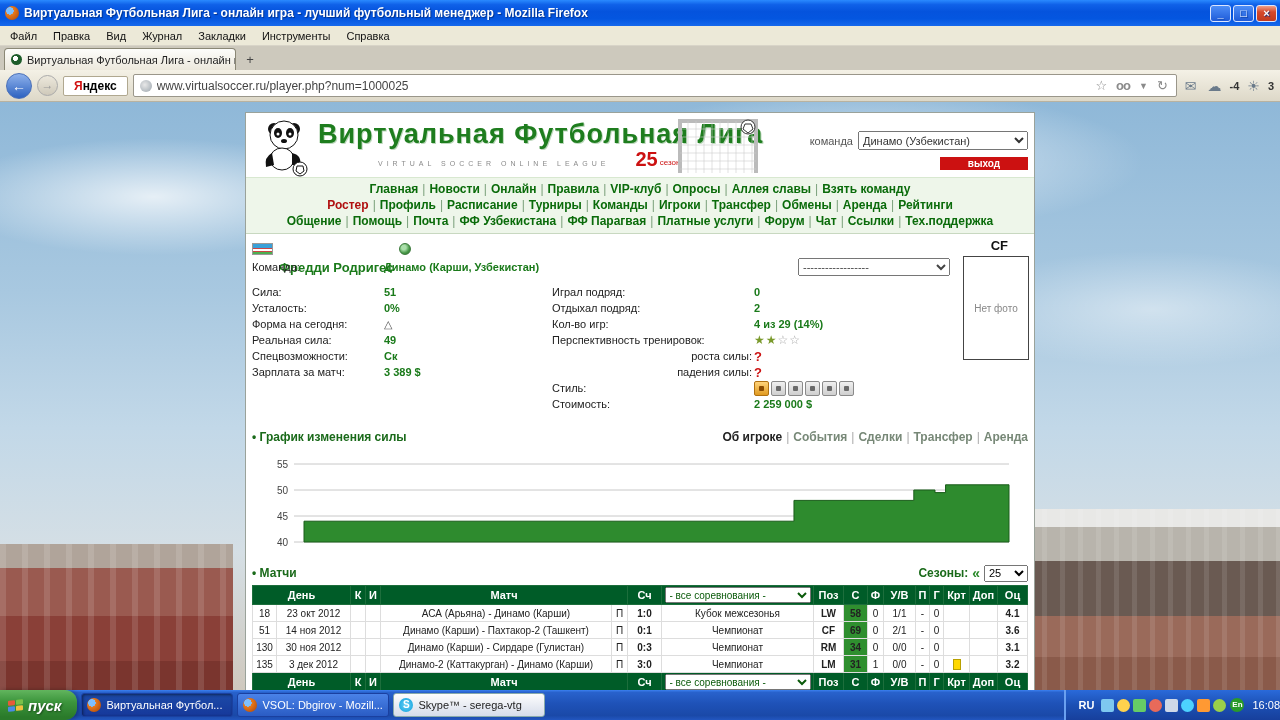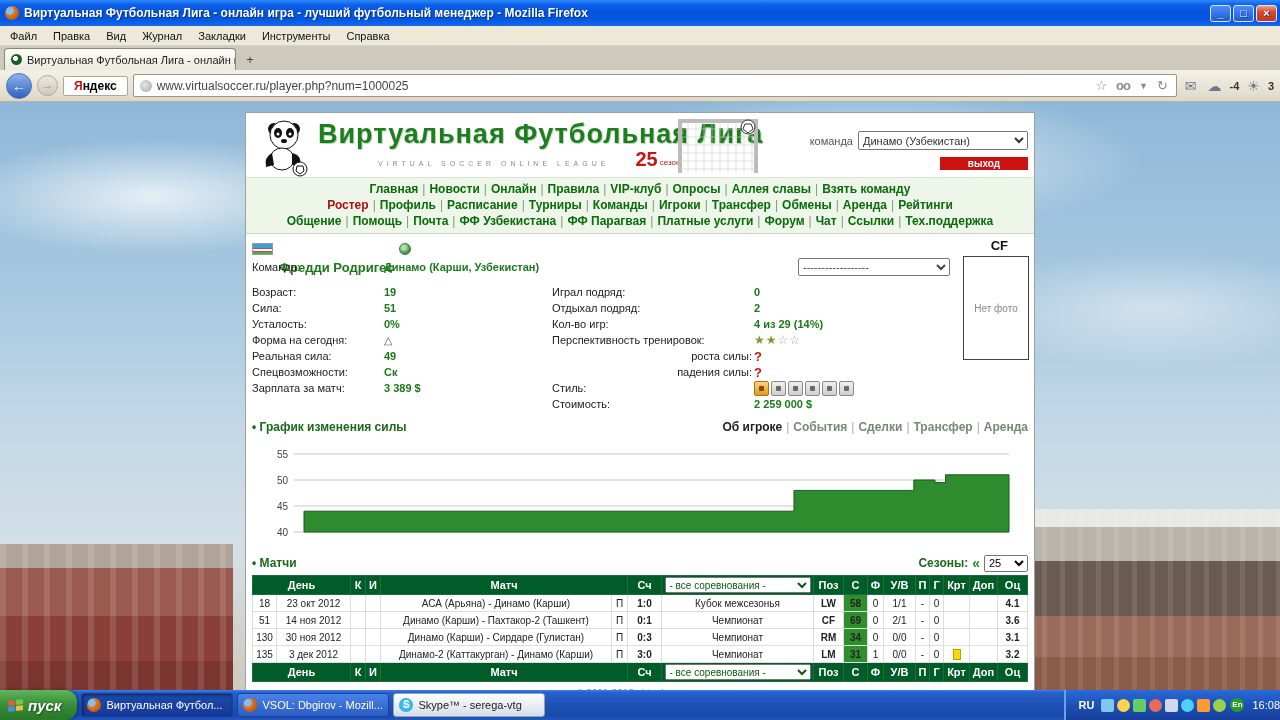--- a/index.html
+++ b/index.html
@@ -100,21 +100,21 @@
 .form-icon{color:#555;font-size:11px;}
 .stars .star{color:#aaa;font-size:12px;letter-spacing:1px;}
 .stars .star.filled{color:#7a9a2c;}
 .style-icons{display:flex;gap:2px;}
 .style-icon{width:15px;height:15px;border:1px solid #8a8a8a;background:linear-gradient(#f0f0f0,#cfcfcf);border-radius:2px;position:relative;}
 .style-icon::after{content:"";position:absolute;left:4px;top:4px;width:5px;height:5px;background:#6a6a6a;border-radius:1px;}
 .style-icon.first{background:linear-gradient(#ffd37a,#e09a20);border-color:#b07010;}
 .style-icon.first::after{background:#8a4a00;}
 
 
-.chart-section{padding:4px 6px 0;}
+.chart-section{padding:4px 6px 0;margin-top:10px;}
 .chart-head{display:flex;align-items:center;justify-content:space-between;height:18px;}
 .sec-title{font-size:12px;font-weight:bold;color:#1a6a1a;}
 .sec-title::before{content:"• ";color:#1a6a1a;}
 .player-tabs{font-size:12px;font-weight:bold;}
 .ptab{color:#778877;cursor:pointer;}
 .ptab.active{color:#222;}
 .ptab-sep{color:#aaa;margin:0 4px;font-weight:normal;}
 .chart-box{margin-top:4px;}
 .chart-box svg{display:block;}
 .tick{font-size:10px;fill:#444;font-family:"Liberation Sans",sans-serif;}
@@ -276,24 +276,20 @@
         <div class="photo-box">
           <span>Нет фото</span>
         </div>
         <div class="team-row">
           <span class="stat-label">Команда:</span>
           <span class="team-name">Динамо (Карши, Узбекистан)</span>
         </div>
         <select class="team-dd"><option>------------------</option></select>
         <div class="stats-wrap">
           <div class="stats-col left">
-              <div class="stat-row">
-                <span class="stat-label">Возраст:</span>
-                <span class="stat-value">19</span>
-              </div>
               <div class="stat-row">
                 <span class="stat-label">Сила:</span>
                 <span class="stat-value">51</span>
               </div>
               <div class="stat-row">
                 <span class="stat-label">Усталость:</span>
                 <span class="stat-value">0%</span>
               </div>
               <div class="stat-row">
                 <span class="stat-label">Форма на сегодня:</span>

